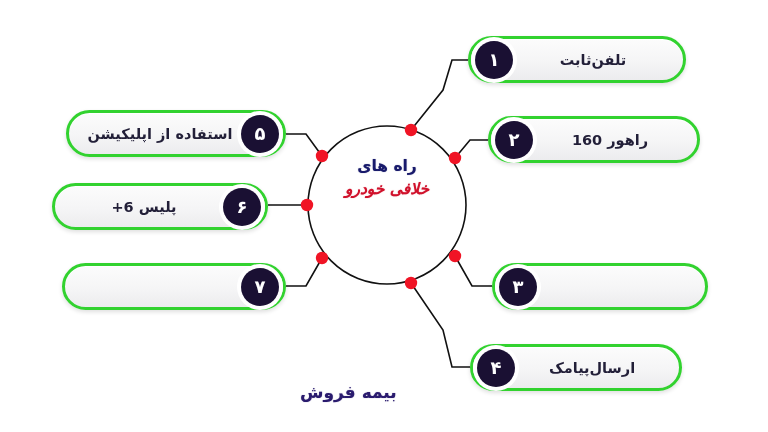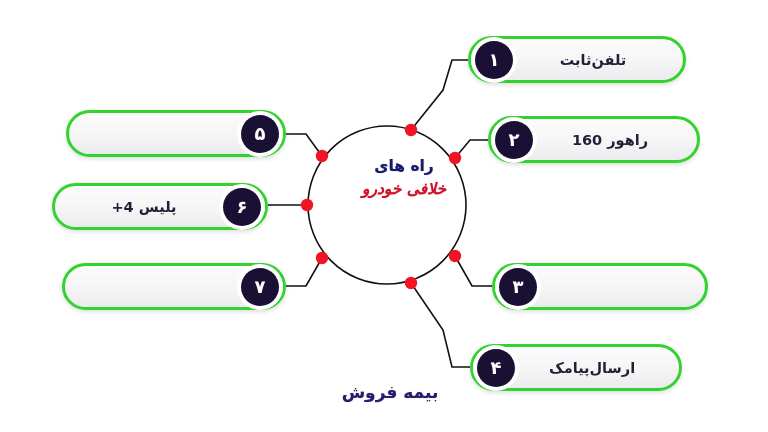--- a/index.html
+++ b/index.html
@@ -27,21 +27,21 @@
     left: 0;
     top: 0;
     width: 768px;
     height: 432px;
     z-index: 1;
   }
 
   
   #hub {
     position: absolute;
-    left: 328px;
+    left: 311px;
     top: 127px;
     width: 152px;
     height: 152px;
     z-index: 2;
   }
   #hub-text {
     position: absolute;
     left: -14px;
     top: 28px;
     width: 180px;
@@ -101,21 +101,21 @@
   .node.right { flex-direction: row; padding-left: 4px; padding-right: 10px; }
   
   .node.left  { flex-direction: row-reverse; padding-right: 4px; padding-left: 10px; }
 
   
   #caption {
     position: absolute;
     left: 300px;
     top: 382px;
     width: 180px;
-    text-align: center;
+    text-align: left;
     direction: rtl;
     color: #2a1b6e;
     font-weight: bold;
     font-size: 17px;
     z-index: 4;
     text-shadow: 0 0 1px rgba(42,27,110,0.5);
   }
 </style>
 </head>
 <body>
@@ -167,25 +167,26 @@
     <div class="badge">۳</div>
   </div>
 
   <div class="node right" style="left:470px; top:344px; width:212px;">
     <div class="badge">۴</div>
     <div class="node-label">ارسال‌پیامک</div>
   </div>
 
   <div class="node left" style="left:66px; top:110px; width:220px;">
     <div class="badge">۵</div>
+    <div class="node-label">استفاده از اپلیکیشن</div>
   </div>
 
   <div class="node left" style="left:52px; top:183px; width:216px;">
     <div class="badge">۶</div>
-    <div class="node-label">پلیس 4+</div>
+    <div class="node-label">پلیس 6+</div>
   </div>
 
   <div class="node left" style="left:62px; top:263px; width:224px;">
     <div class="badge">۷</div>
   </div>
 
   <div id="caption">بیمه فروش</div>
 
 </div>
 

